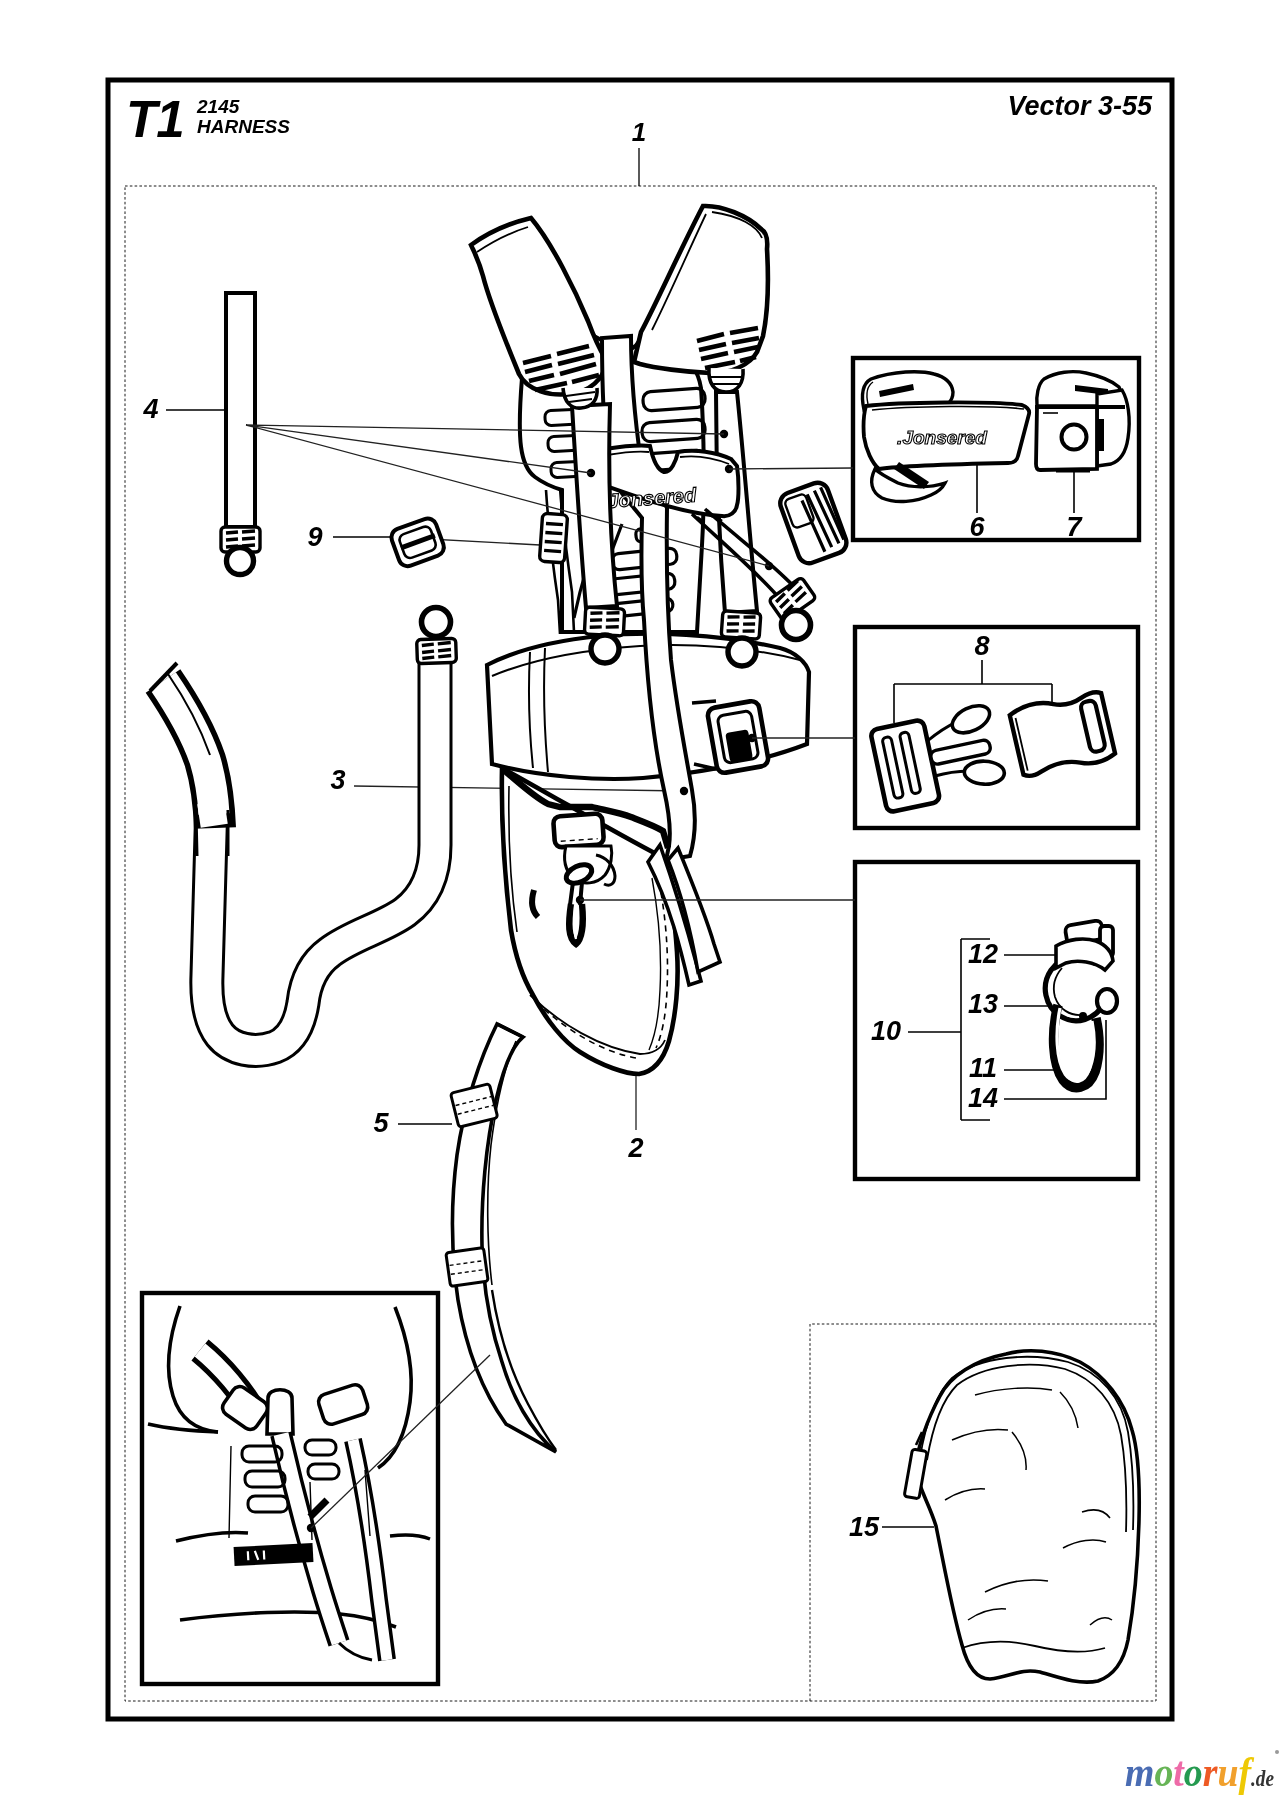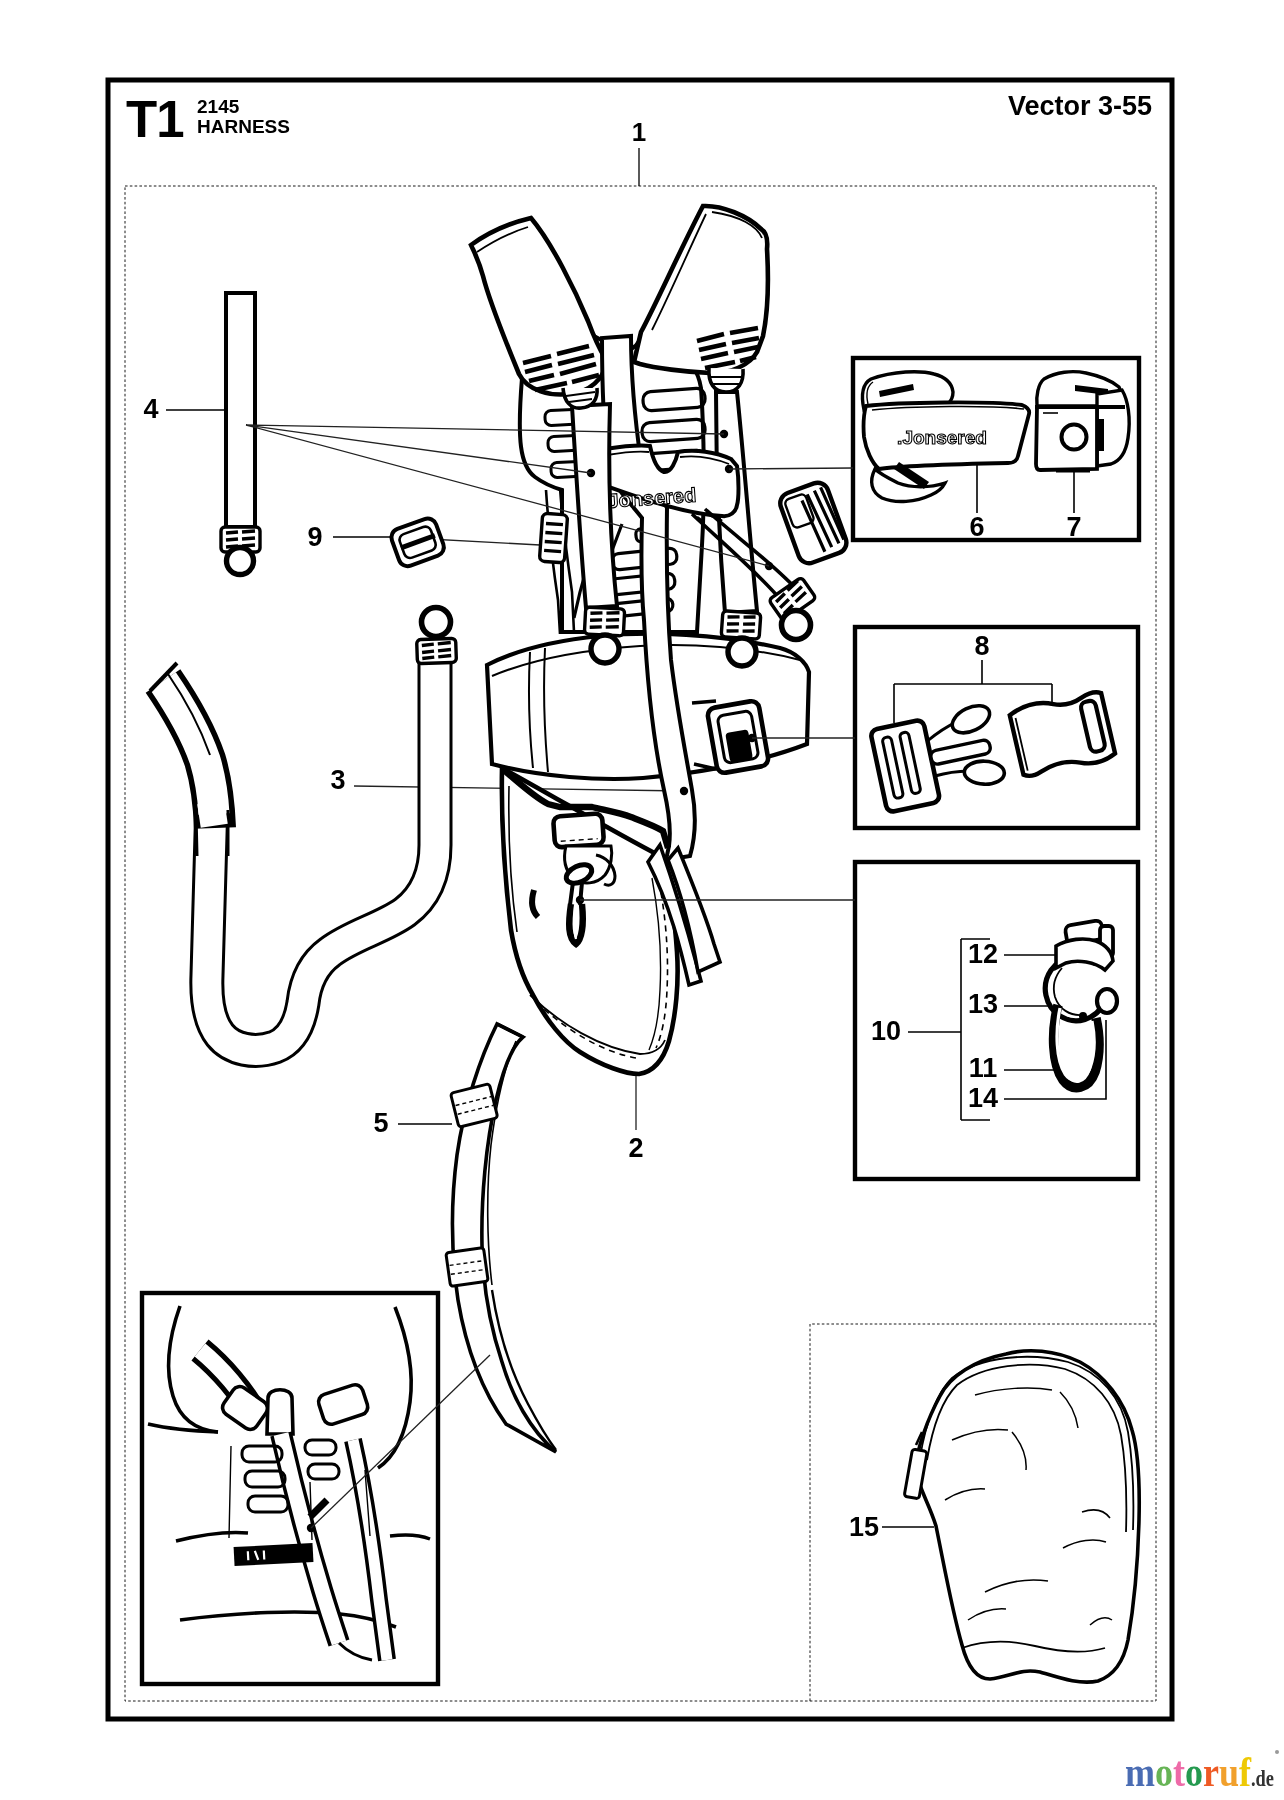--- a/index.html
+++ b/index.html
@@ -1,16 +1,16 @@
 <!DOCTYPE html>
 <html><head>
 <meta charset="utf-8">
 <style>
   html,body{margin:0;padding:0;background:#fff;}
-  .page{width:1284px;height:1800px;position:relative;background:#fff;font-family:"Liberation Sans", sans-serif;}
+  .page{width:1284px;height:1800px;position:relative;background:#fff;font-family:"Liberation Sans", sans-serif;font-style:italic;}
   svg{position:absolute;top:0;left:0;}
   text{font-family:"Liberation Sans", sans-serif;}
 </style>
 </head>
 <body>
 <div class="page">
 <svg width="1284" height="1800" viewBox="0 0 1284 1800">
 <rect x="0" y="0" width="1284" height="1800" fill="#ffffff"></rect>
 
 <rect x="108" y="80" width="1064" height="1639" fill="none" stroke="#000" stroke-width="5"></rect>

